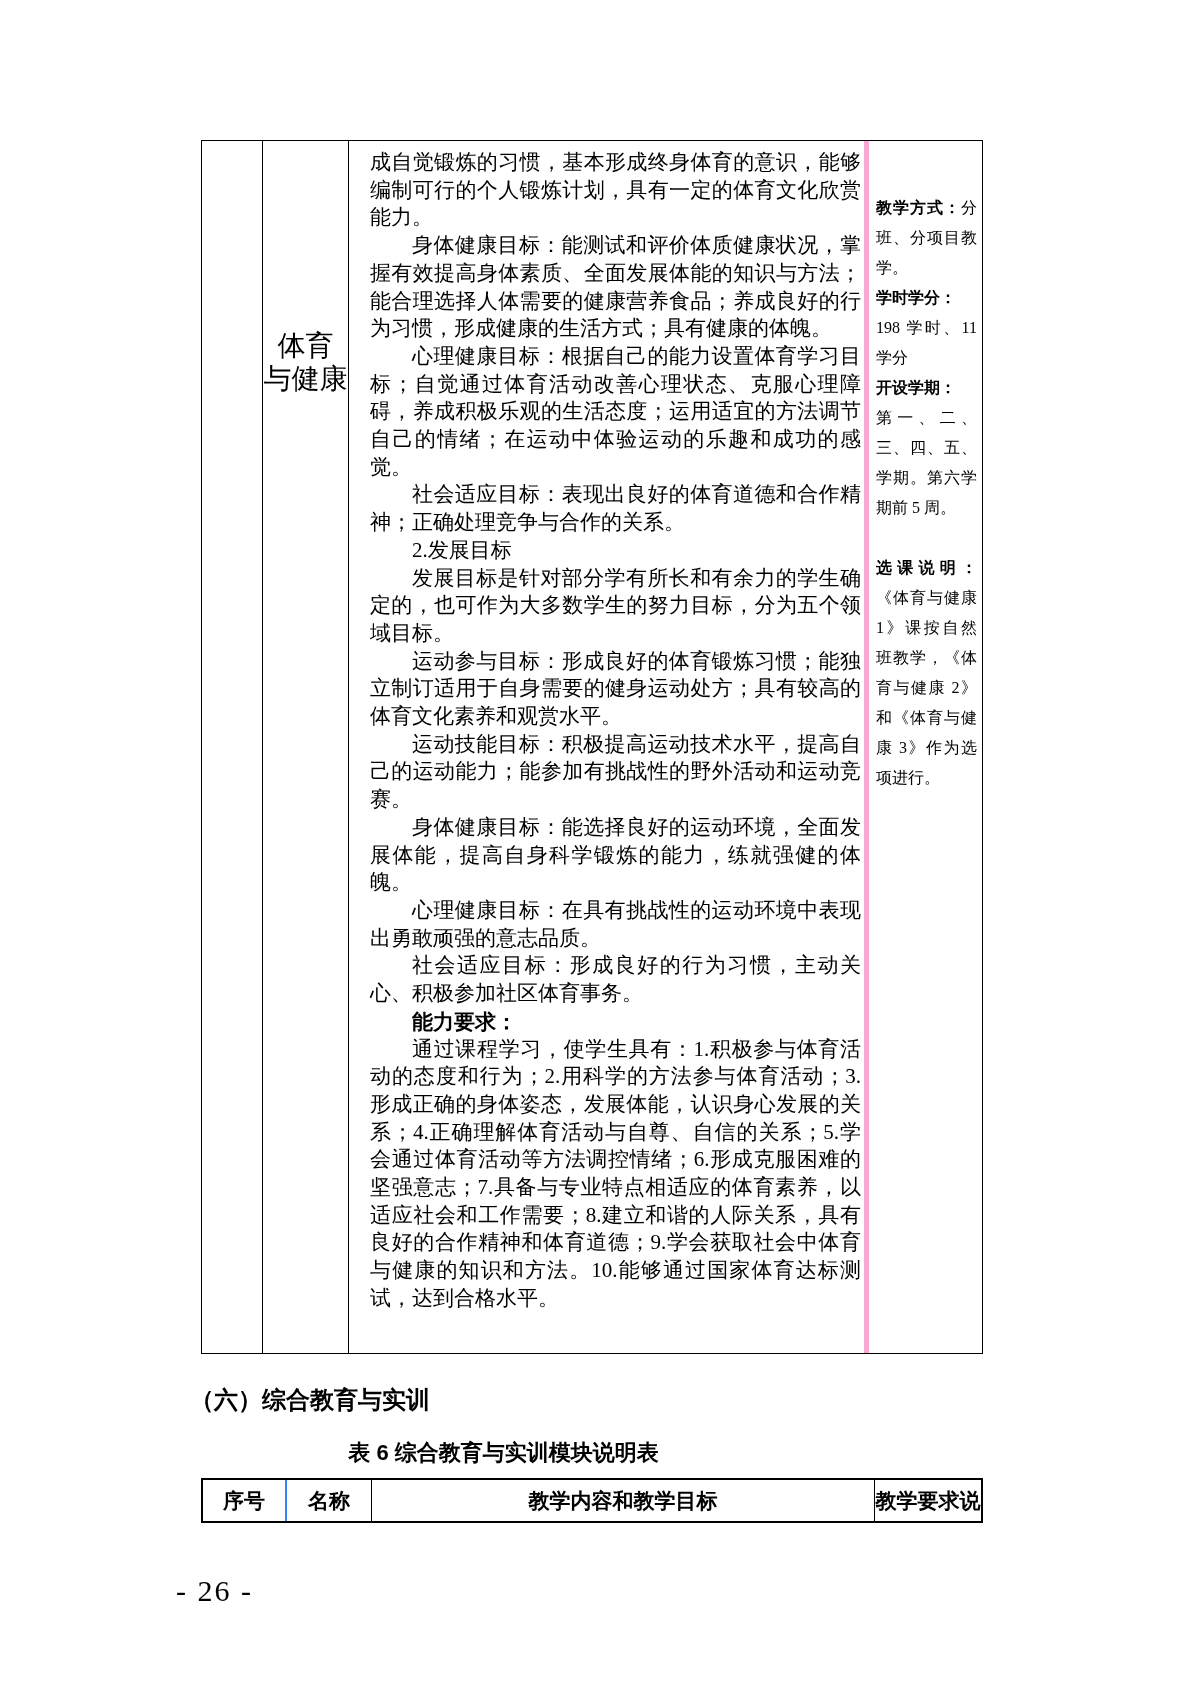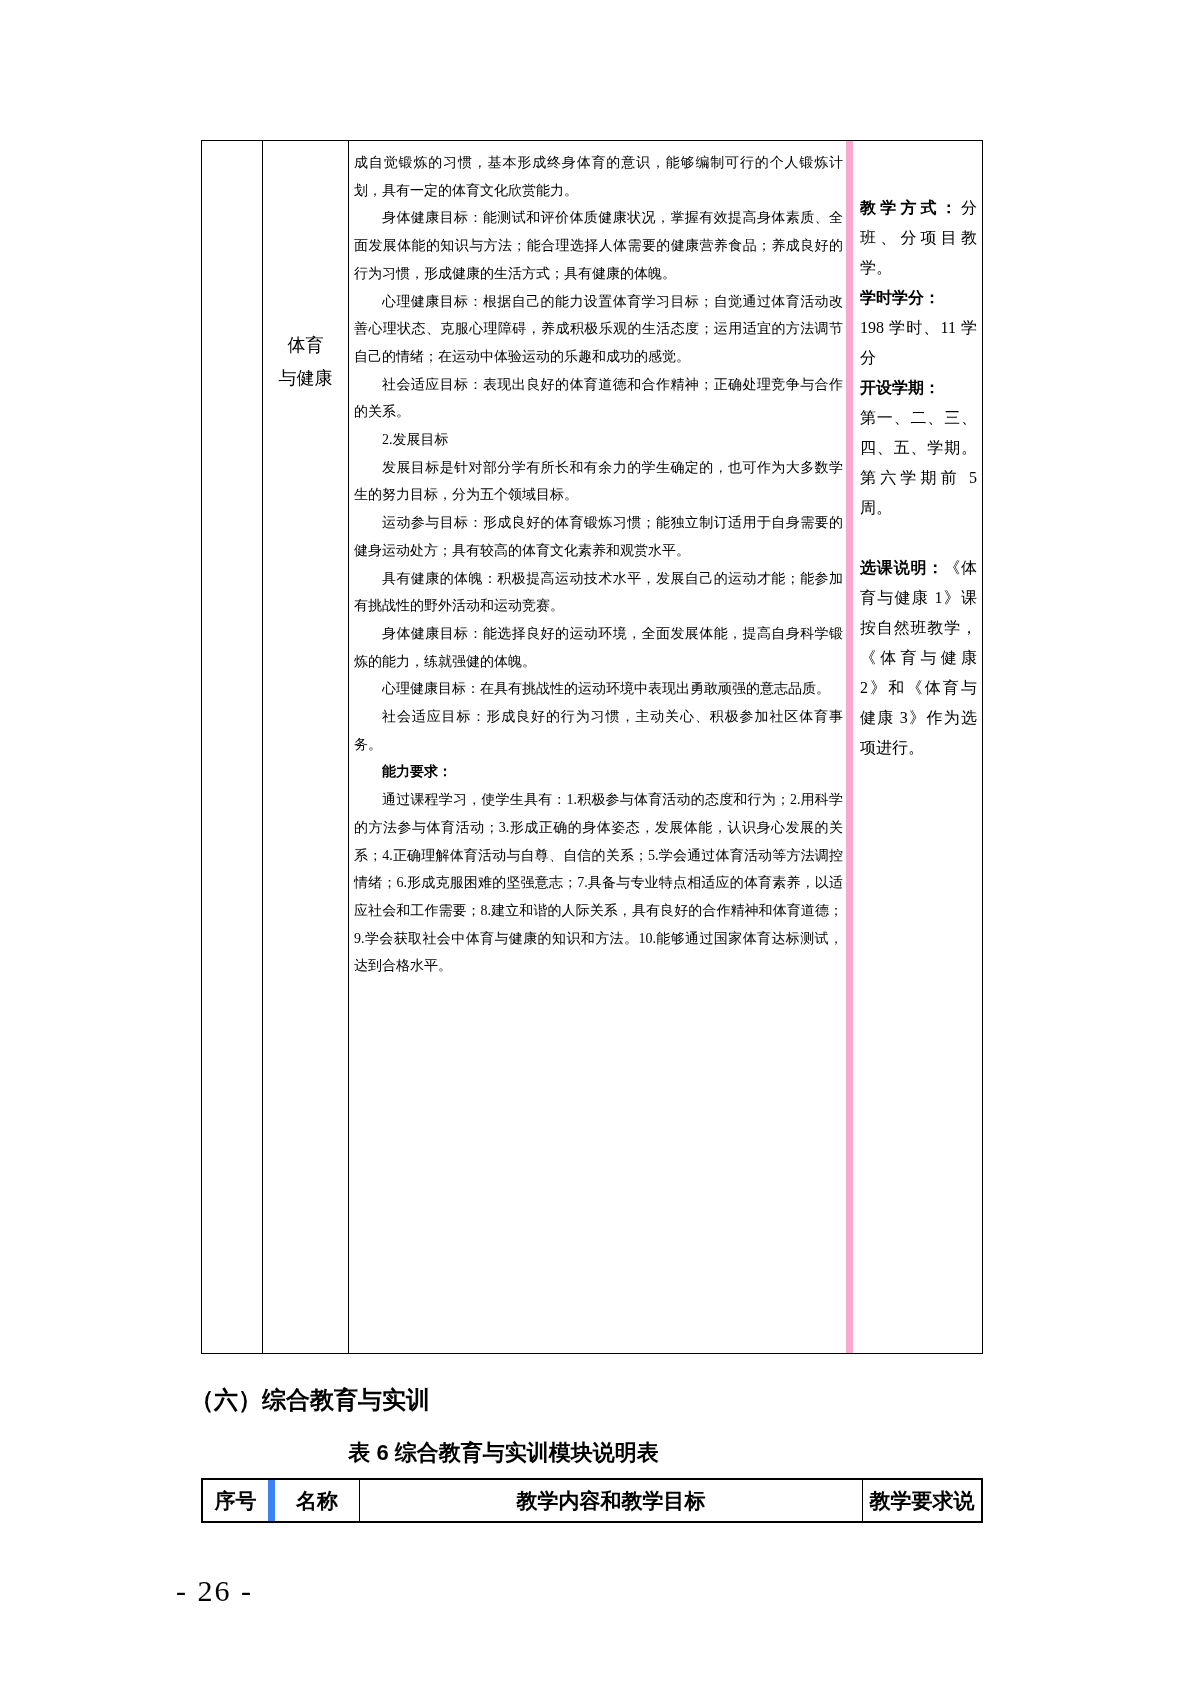--- a/index.html
+++ b/index.html
@@ -18,27 +18,28 @@
     width:782px;height:1214px;
     border:1px solid #000;
     box-sizing:border-box;
     display:flex;
   }
   .module-table .cell{box-sizing:border-box;}
   .col-index{width:61px;border-right:1px solid #000;}
   .col-name{
     width:86px;border-right:1px solid #000;
     padding-top:188px;text-align:center;
-    font-size:18px;line-height:33px;
+    font-size:28px;line-height:33px;
   }
   .col-content{
-    width:504px;border-right:7px solid #f9a8d4;
+    width:504px;border-right:5px solid #f9a8d4;
     padding:8px 3px 0 5px;
-    font-size:14px;line-height:27.7px;
+    font-size:21px;line-height:27.7px;
     text-align:justify;
+    margin-left:16px;
   }
   .col-content p{margin:0;text-indent:2em;}
   .col-content p.no-indent{text-indent:0;}
   .col-content p.ability-head{
     font-weight:bold;
     font-family:"Liberation Sans", sans-serif;
   }
   .col-req{
     flex:1;
     padding:52px 5px 0 7px;
@@ -71,21 +72,21 @@
     border:2px solid #000;
     box-sizing:border-box;
     display:flex;
     font-family:"Liberation Sans", sans-serif;
     font-weight:bold;font-size:21px;
   }
   .table6 .hcell{
     box-sizing:border-box;
     display:flex;align-items:center;justify-content:center;
   }
-  .h-index{width:72px;border-right:7px solid #3b82f6;}
+  .h-index{width:84px;border-right:2px solid #3b82f6;}
   .h-name{width:85px;border-right:1px solid #000;}
   .h-content{width:503px;border-right:1px solid #000;}
   .h-req{flex:1;}
   
   .page-number{
     position:absolute;left:176px;top:1574px;
     font-size:30px;letter-spacing:2px;
     font-family:"Liberation Serif", serif;
   }
 </style>
@@ -103,21 +104,21 @@
     </div>
 
     <div class="cell col-content">
       <p class="no-indent">成自觉锻炼的习惯，基本形成终身体育的意识，能够编制可行的个人锻炼计划，具有一定的体育文化欣赏能力。</p>
       <p>身体健康目标：能测试和评价体质健康状况，掌握有效提高身体素质、全面发展体能的知识与方法；能合理选择人体需要的健康营养食品；养成良好的行为习惯，形成健康的生活方式；具有健康的体魄。</p>
       <p>心理健康目标：根据自己的能力设置体育学习目标；自觉通过体育活动改善心理状态、克服心理障碍，养成积极乐观的生活态度；运用适宜的方法调节自己的情绪；在运动中体验运动的乐趣和成功的感觉。</p>
       <p>社会适应目标：表现出良好的体育道德和合作精神；正确处理竞争与合作的关系。</p>
       <p>2.发展目标</p>
       <p>发展目标是针对部分学有所长和有余力的学生确定的，也可作为大多数学生的努力目标，分为五个领域目标。</p>
       <p>运动参与目标：形成良好的体育锻炼习惯；能独立制订适用于自身需要的健身运动处方；具有较高的体育文化素养和观赏水平。</p>
-      <p>具有健康的体魄：积极提高运动技术水平，发展自己的运动才能；能参加有挑战性的野外活动和运动竞赛。</p>
+      <p>运动技能目标：积极提高运动技术水平，提高自己的运动能力；能参加有挑战性的野外活动和运动竞赛。</p>
       <p>身体健康目标：能选择良好的运动环境，全面发展体能，提高自身科学锻炼的能力，练就强健的体魄。</p>
       <p>心理健康目标：在具有挑战性的运动环境中表现出勇敢顽强的意志品质。</p>
       <p>社会适应目标：形成良好的行为习惯，主动关心、积极参加社区体育事务。</p>
       <p class="ability-head">能力要求：</p>
       <p>通过课程学习，使学生具有：1.积极参与体育活动的态度和行为；2.用科学的方法参与体育活动；3.形成正确的身体姿态，发展体能，认识身心发展的关系；4.正确理解体育活动与自尊、自信的关系；5.学会通过体育活动等方法调控情绪；6.形成克服困难的坚强意志；7.具备与专业特点相适应的体育素养，以适应社会和工作需要；8.建立和谐的人际关系，具有良好的合作精神和体育道德；9.学会获取社会中体育与健康的知识和方法。10.能够通过国家体育达标测试，达到合格水平。</p>
     </div>
 
     <div class="cell col-req">
       <p>
         <span class="req-label">教学方式：</span><span>分班、分项目教学。</span>

